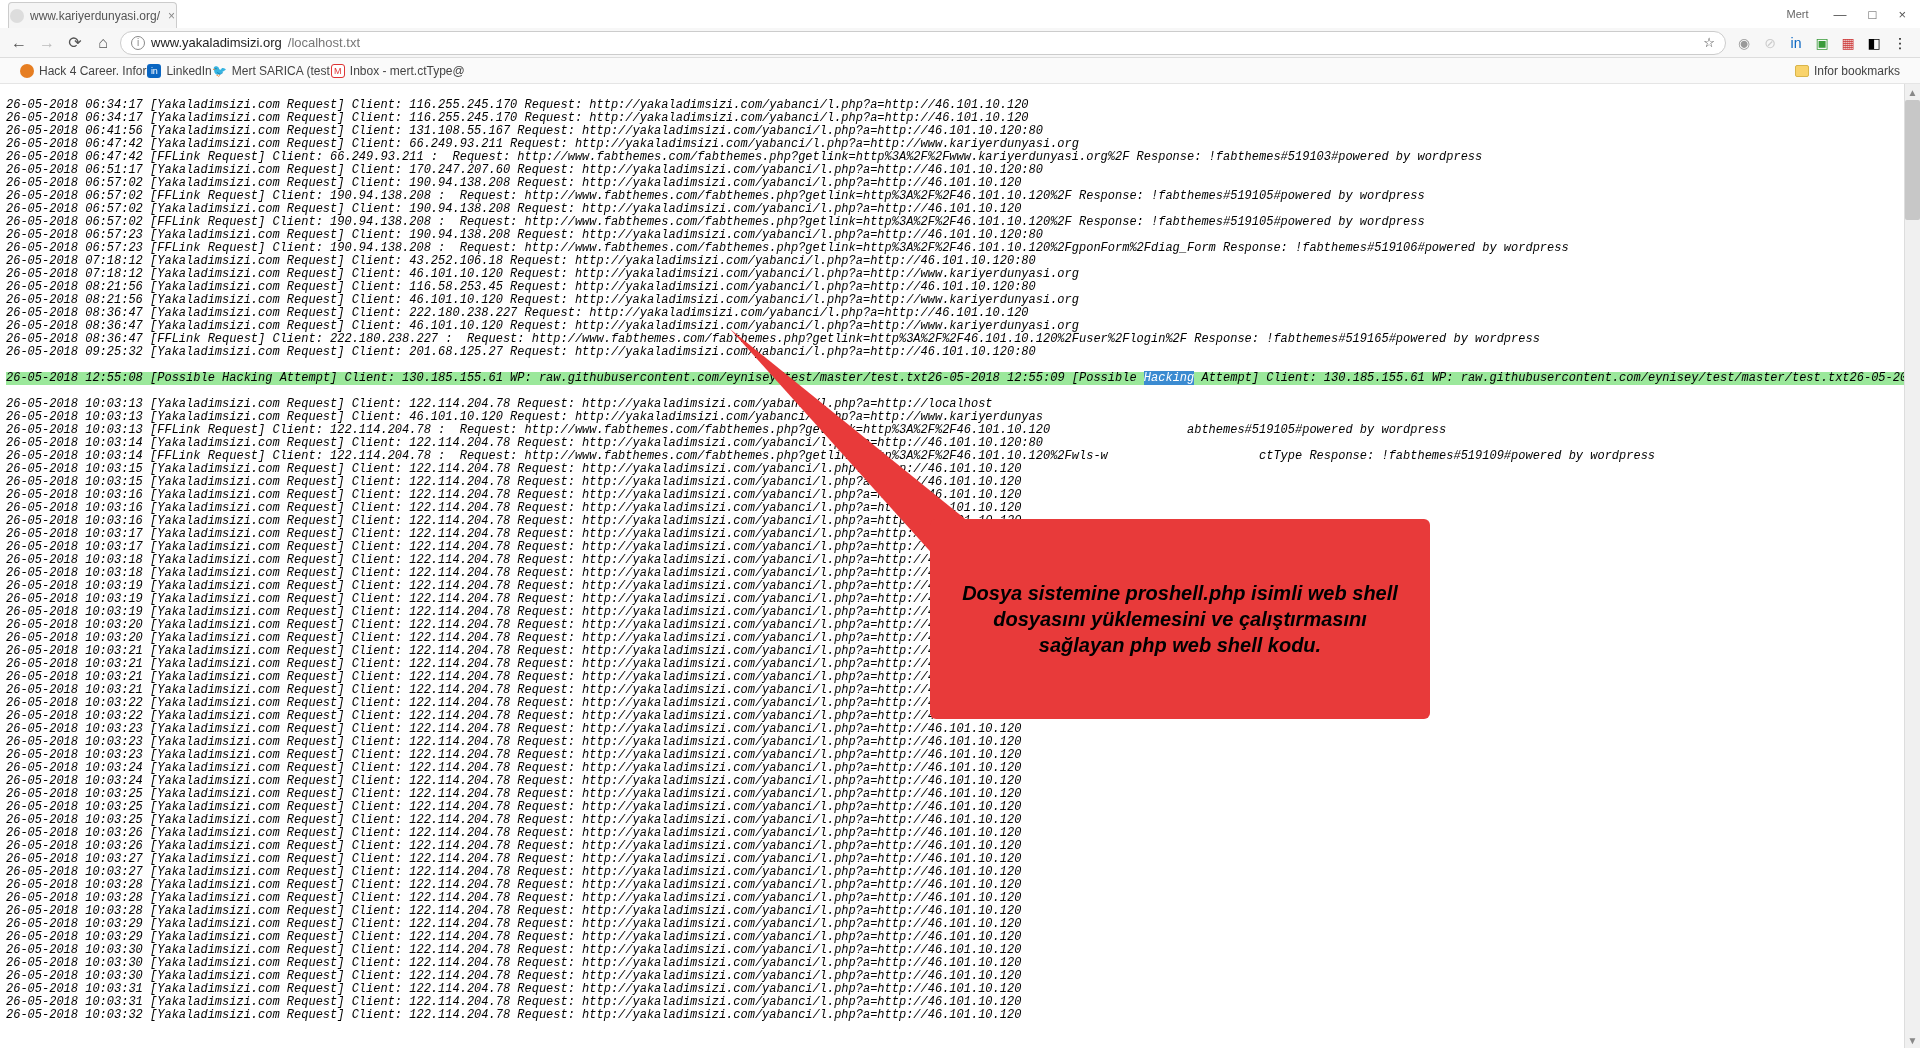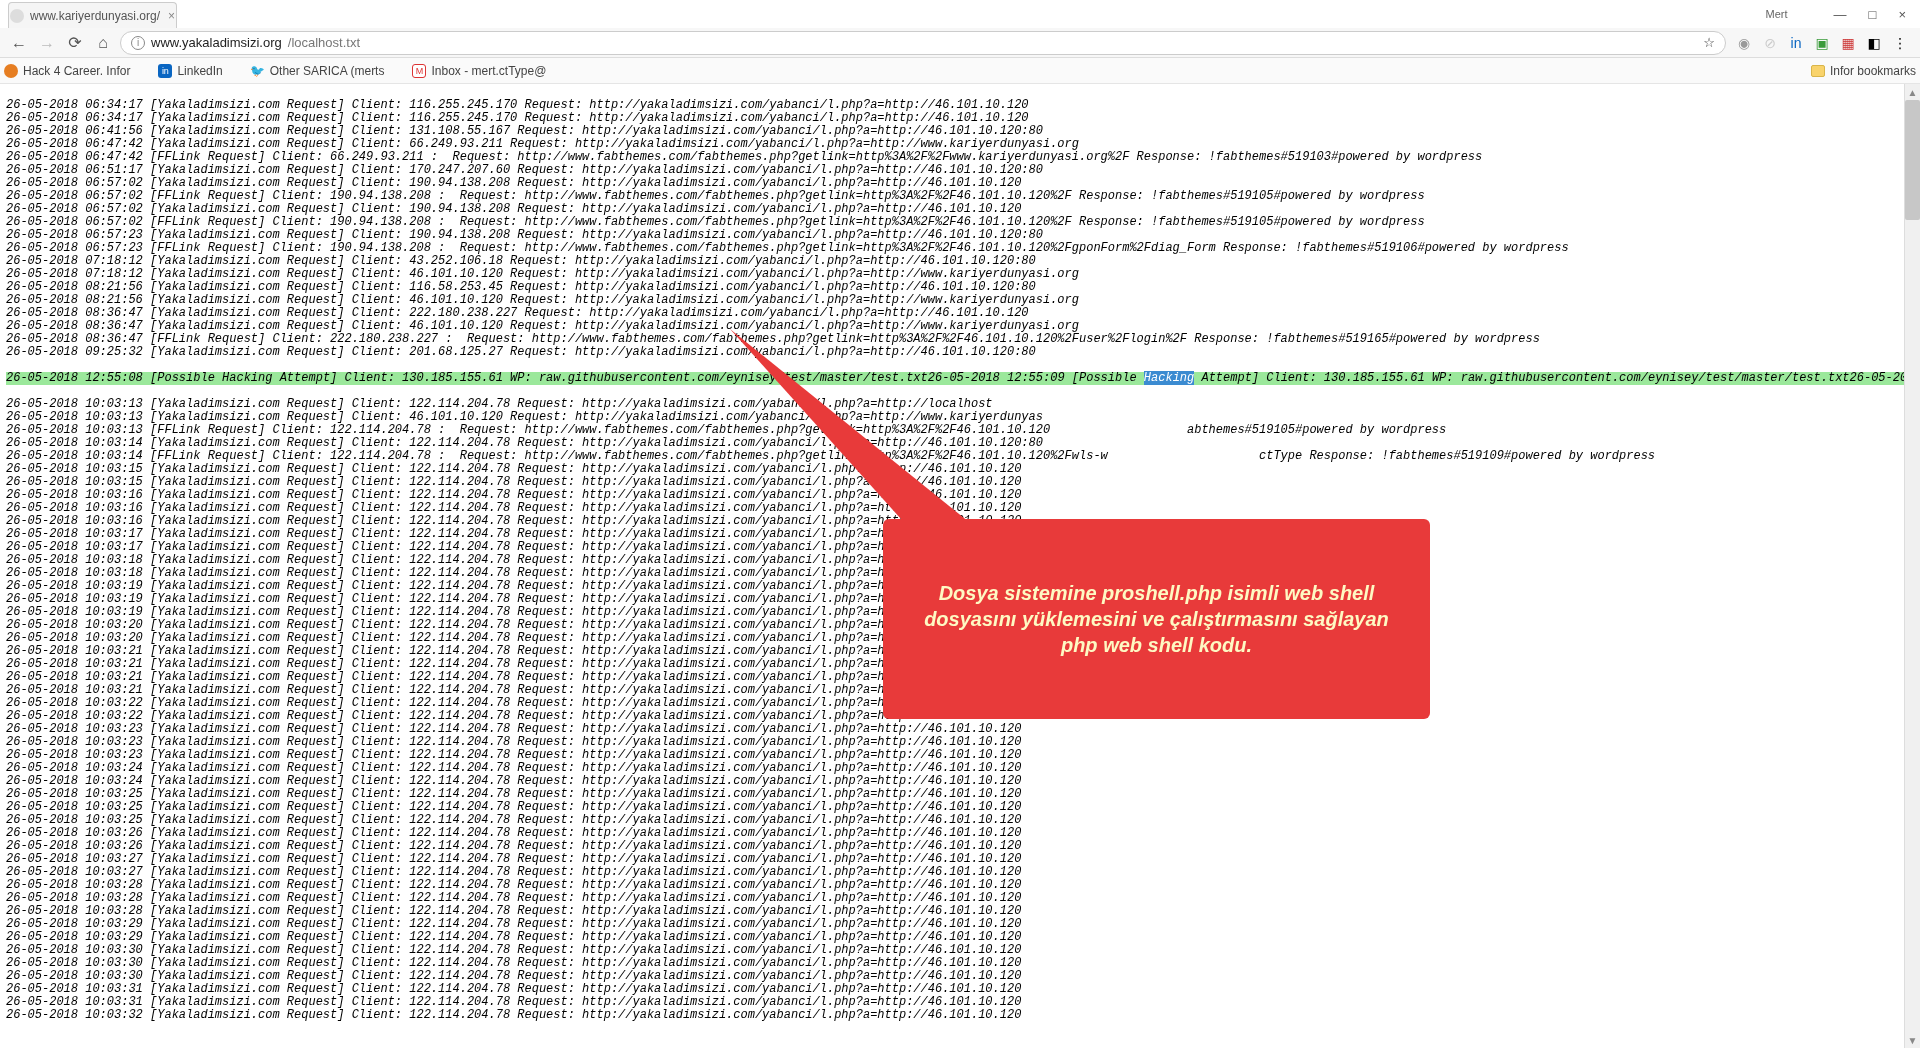--- a/index.html
+++ b/index.html
@@ -4,48 +4,48 @@
 <style>
   * { box-sizing: border-box; margin: 0; padding: 0; }
   body { font-family: Arial, sans-serif; background: #fff; width: 1920px; height: 1048px; overflow: hidden; }
 
   
   .titlebar { height: 28px; background: #fff; display: flex; align-items: flex-end; border-bottom: 0; }
   .tab { display: flex; align-items: center; gap: 6px; height: 26px; padding: 0 1px; border: 1px solid #ccc; border-bottom: none; border-radius: 4px 4px 0 0; background: #f5f5f5; font-size: 12px; color: #555; margin-left: 8px; max-width: 200px;}
   .tab .favicon { width: 14px; height: 14px; border-radius: 50%; background:#ddd; display:inline-block;}
   .tab .close { font-size: 12px; color: #888; margin-left: 2px;}
   .win-controls { margin-left:auto; display:flex; gap:22px; padding-right:14px; font-size:13px; color:#555; align-items:center; height:100%;}
-  .win-user { font-size:11px; color:#666; margin-right:24px;}
+  .win-user { font-size:11px; color:#666; margin-right:3px;}
 
   
   .toolbar { height: 30px; display:flex; align-items:center; padding: 0 8px; gap:6px; border-bottom:1px solid #ddd; background:#f7f7f7;}
   .nav-btn { width:22px; height:22px; display:flex; align-items:center; justify-content:center; color:#555; font-size:16px;}
   .addr { flex:1; display:flex; align-items:center; border:1px solid #ccc; border-radius:14px; height:24px; background:#fff; padding:0 10px; font-size:13px; color:#333; gap:6px;}
   .addr .info-ic { width:14px; height:14px; border:1px solid #888; border-radius:50%; display:flex;align-items:center;justify-content:center; font-size:10px; color:#888;}
   .addr .host { color:#222;}
   .addr .path { color:#777;}
   .tool-icons { display:flex; gap:10px; align-items:center; padding:0 4px;}
   .ic { width:16px; height:16px; display:flex; align-items:center; justify-content:center; font-size:14px;}
 
   
-  .bookmarks { height: 26px; display:flex; align-items:center; padding:0 4px; gap:28px; border-bottom:1px solid #e5e5e5; font-size:12px; color:#444; background:#fafafa;}
+  .bookmarks { height: 26px; display:flex; align-items:center; padding:0 20px; gap:1px; border-bottom:1px solid #e5e5e5; font-size:12px; color:#444; background:#fafafa;}
   .bm { display:flex; align-items:center; gap:5px;}
   .bm .dot { width:14px; height:14px; border-radius:3px; display:inline-block;}
   .other-bm { margin-left:auto; display:flex; align-items:center; gap:5px;}
   .folder-ic { width:14px;height:12px;background:#f9d36b;border:1px solid #d9b54a;border-radius:2px;display:inline-block;}
 
   
   .content { font-family: "Courier New", monospace; font-size: 12px; line-height: 13px; white-space: pre; padding: 2px 6px; color:#000; position:relative; height: calc(1048px - 28px - 30px - 26px); overflow:hidden;font-style:italic;}
   .logline { display:block;}
   .hl { background: #9be89b; display:inline-block; width:fit-content;}
   .sel { background:#3b8bd1; color:#fff;}
 
   
   .callout-wrap { position:absolute; left:730px; top:235px; width:700px; height:400px; pointer-events:none;}
-  .callout-box { position:absolute; right:0; bottom:0; width:547px; height:200px; background:#e83a3a; border-radius:6px; color:#fef9c3; display:flex; align-items:center; justify-content:center; text-align:center; padding:20px 30px; font-family: Arial, sans-serif; font-size:20px; font-weight:600; line-height:1.3; white-space:normal;}
+  .callout-box { position:absolute; right:0; bottom:0; width:500px; height:200px; background:#e83a3a; border-radius:6px; color:#000000; display:flex; align-items:center; justify-content:center; text-align:center; padding:20px 30px; font-family: Arial, sans-serif; font-size:20px; font-weight:600; line-height:1.3; white-space:normal;}
   svg.tail { position:absolute; left:0; top:0; }
 
   .scrollbar { position:absolute; right:0; top:84px; bottom:0; width:16px; background:#f0f0f0; border-left:1px solid #ddd;}
   .scroll-thumb { position:absolute; top:0; width:100%; height:120px; background:#c7c7c7; border-radius:2px;}
   .scroll-arrow { position:absolute; left:0; width:100%; height:16px; display:flex;align-items:center;justify-content:center; font-size:10px; color:#888;}
 </style>
 </head>
 <body>
 
 <div class="titlebar">
@@ -88,21 +88,21 @@
   <div class="bm">
       <span class="dot" style="background:#e67e22;border-radius:50%"></span>
       <span>Hack 4 Career. Infor</span>
     </div>
   <div class="bm">
       <span class="dot" style="background:#0a66c2;color:#fff;font-size:9px;line-height:14px;text-align:center">in</span>
       <span>LinkedIn</span>
     </div>
   <div class="bm">
       <span class="dot" style="color:#1da1f2;background:none">🐦</span>
-      <span>Other SARICA (merts</span>
+      <span>Mert SARICA (test</span>
     </div>
   <div class="bm">
       <span class="dot" style="background:#fff;border:1px solid #d33;color:#d33;font-size:9px;line-height:12px;text-align:center">M</span>
       <span>Inbox - mert.ctType@</span>
     </div>
   <div class="other-bm">
       <span class="folder-ic"></span>
       <span>Infor bookmarks</span>
     </div>
 </div>

